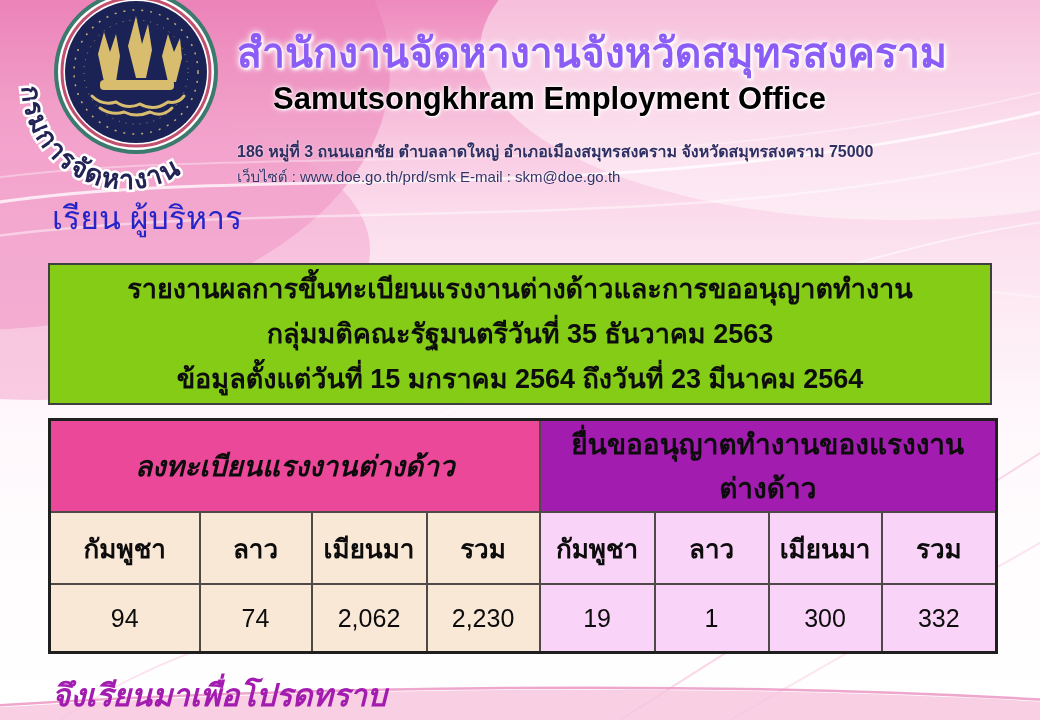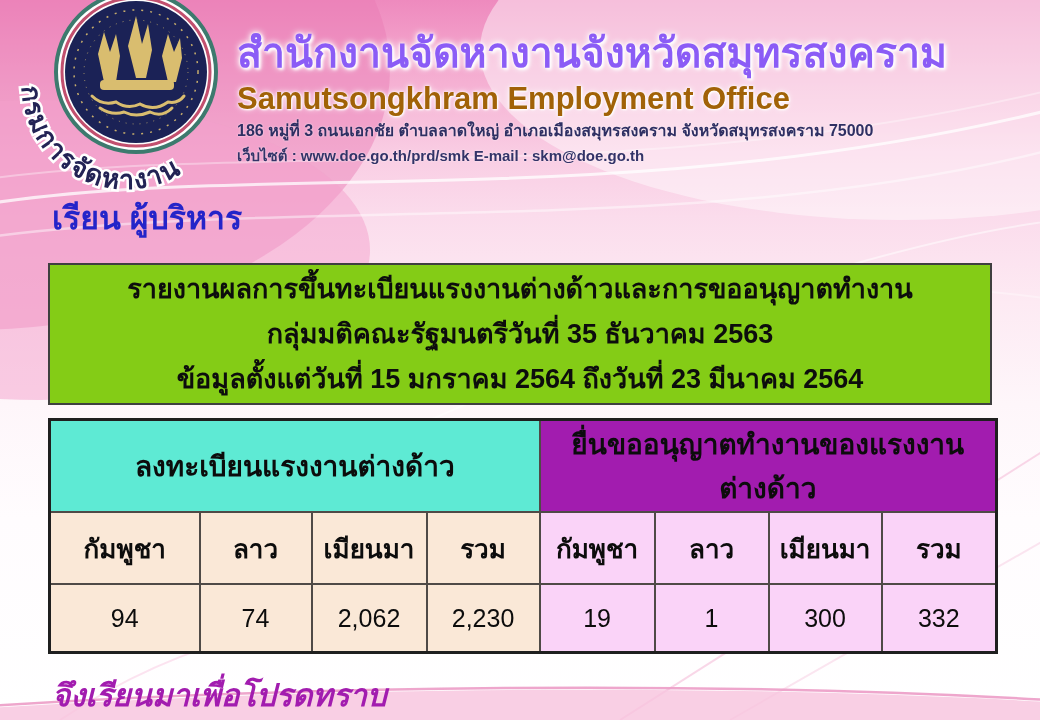--- a/index.html
+++ b/index.html
@@ -12,35 +12,36 @@
   }
   .bg-decor{position:absolute;left:0;top:0;width:1040px;height:720px;z-index:0;pointer-events:none;}
   
   .logo-wrap{position:absolute;left:8px;top:-6px;width:250px;height:215px;z-index:3;}
   .header-text{position:absolute;left:237px;top:28px;z-index:2;}
   .title-th{
     font-size:41px;font-weight:bold;color:#8b5cf6;letter-spacing:0px;line-height:50px;
     text-shadow:0 0 3px #fff,0 0 6px #fff,0 0 9px #ffffffcc, 2px 2px 3px #ffffff;
   }
   .title-en{
-    font-size:31px;font-weight:bold;color:#a16207;line-height:38px;margin-top:2px;
+    font-size:31px;font-weight:bold;color:#000000;line-height:38px;margin-top:2px;
     text-shadow:0 0 3px #fff,0 0 6px #fff,1px 1px 2px #fff;
+    margin-left:36px;
   }
   .addr{
-    font-size:16px;font-weight:bold;color:#2f2f63;margin-top:2px;line-height:21px;
+    font-size:16px;font-weight:bold;color:#2f2f63;margin-top:23px;line-height:21px;
     text-shadow:0 0 2px #ffffffd0;
   }
   .web{
-    font-size:15px;font-weight:bold;color:#333368;margin-top:5px;line-height:20px;
+    font-size:15px;font-weight:normal;color:#333368;margin-top:5px;line-height:20px;
     text-shadow:0 0 2px #ffffffd0;
   }
   
   .salutation{
     position:absolute;left:52px;top:192px;z-index:2;
-    font-size:32px;font-weight:bold;color:#2424c9;
+    font-size:32px;font-weight:normal;color:#2424c9;
   }
   .closing{
     position:absolute;left:52px;top:670px;z-index:2;
     font-size:31px;font-weight:bold;color:#a21caf;font-style:italic;
   }
   
   .report-box{
     position:absolute;left:48px;top:263px;width:944px;height:142px;z-index:2;
     box-sizing:border-box;background:#84cc16;border:2px solid #3f3f3f;
     display:flex;flex-direction:column;justify-content:center;align-items:center;
@@ -55,21 +56,21 @@
     border-collapse:collapse;table-layout:fixed;width:947px;
     border:3px solid #1f1f1f;
   }
   .data-table td{
     border:2px solid #4f4a47;text-align:center;vertical-align:middle;
     font-weight:600;color:#0c0c0c;padding:0;
   }
   .row-group td{height:90px;font-size:28px;}
   .row-sub td{height:70px;font-size:26px;}
   .row-val td{height:66px;font-size:25px;font-weight:500;}
-  td.tan-h{background:#5eead4;}
+  td.tan-h{background:#ec4899;font-style:italic;}
   td.pink-h{background:#a21caf;}
   td.tan{background:#fae8d7;}
   td.pink{background:#fad3f8;}
 </style>
 </head>
 <body>
 
 <svg class="bg-decor" viewBox="0 0 1040 720" xmlns="http://www.w3.org/2000/svg">
   <ellipse cx="-30" cy="70" rx="420" ry="260" fill="#e87bb4" opacity="0.45"></ellipse>
   <ellipse cx="40" cy="250" rx="330" ry="150" fill="#f3a0cb" opacity="0.5"></ellipse>

